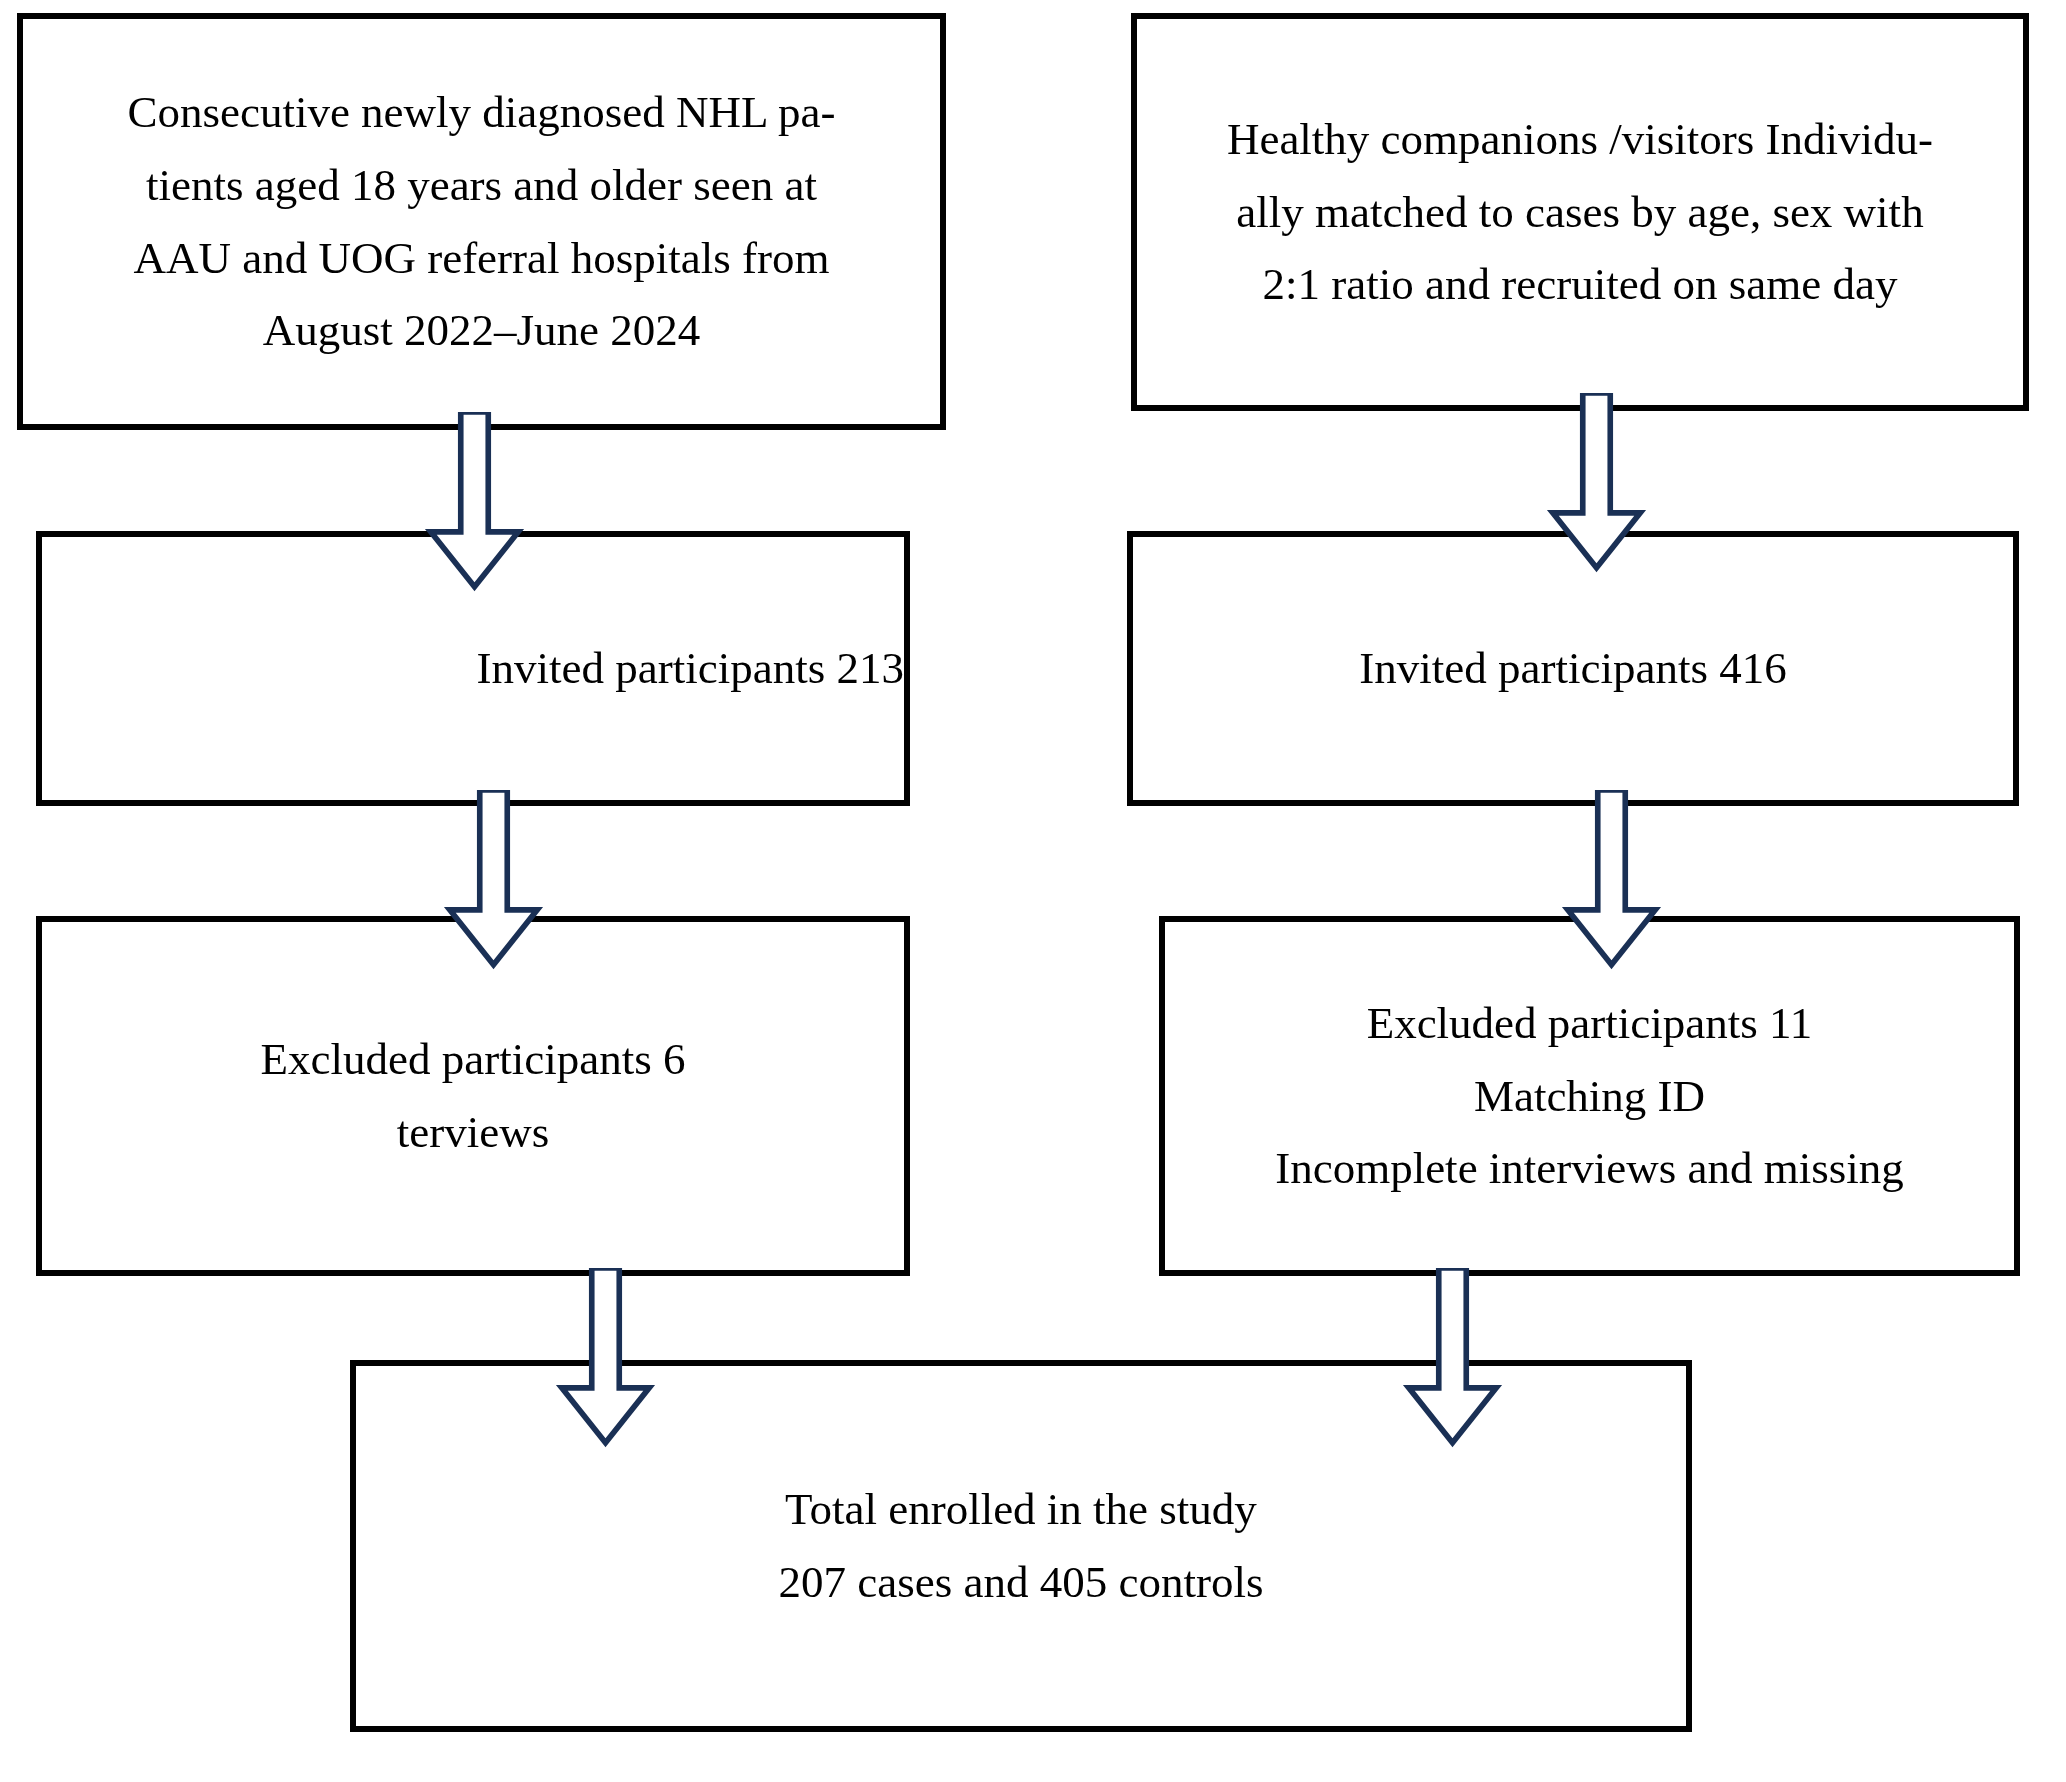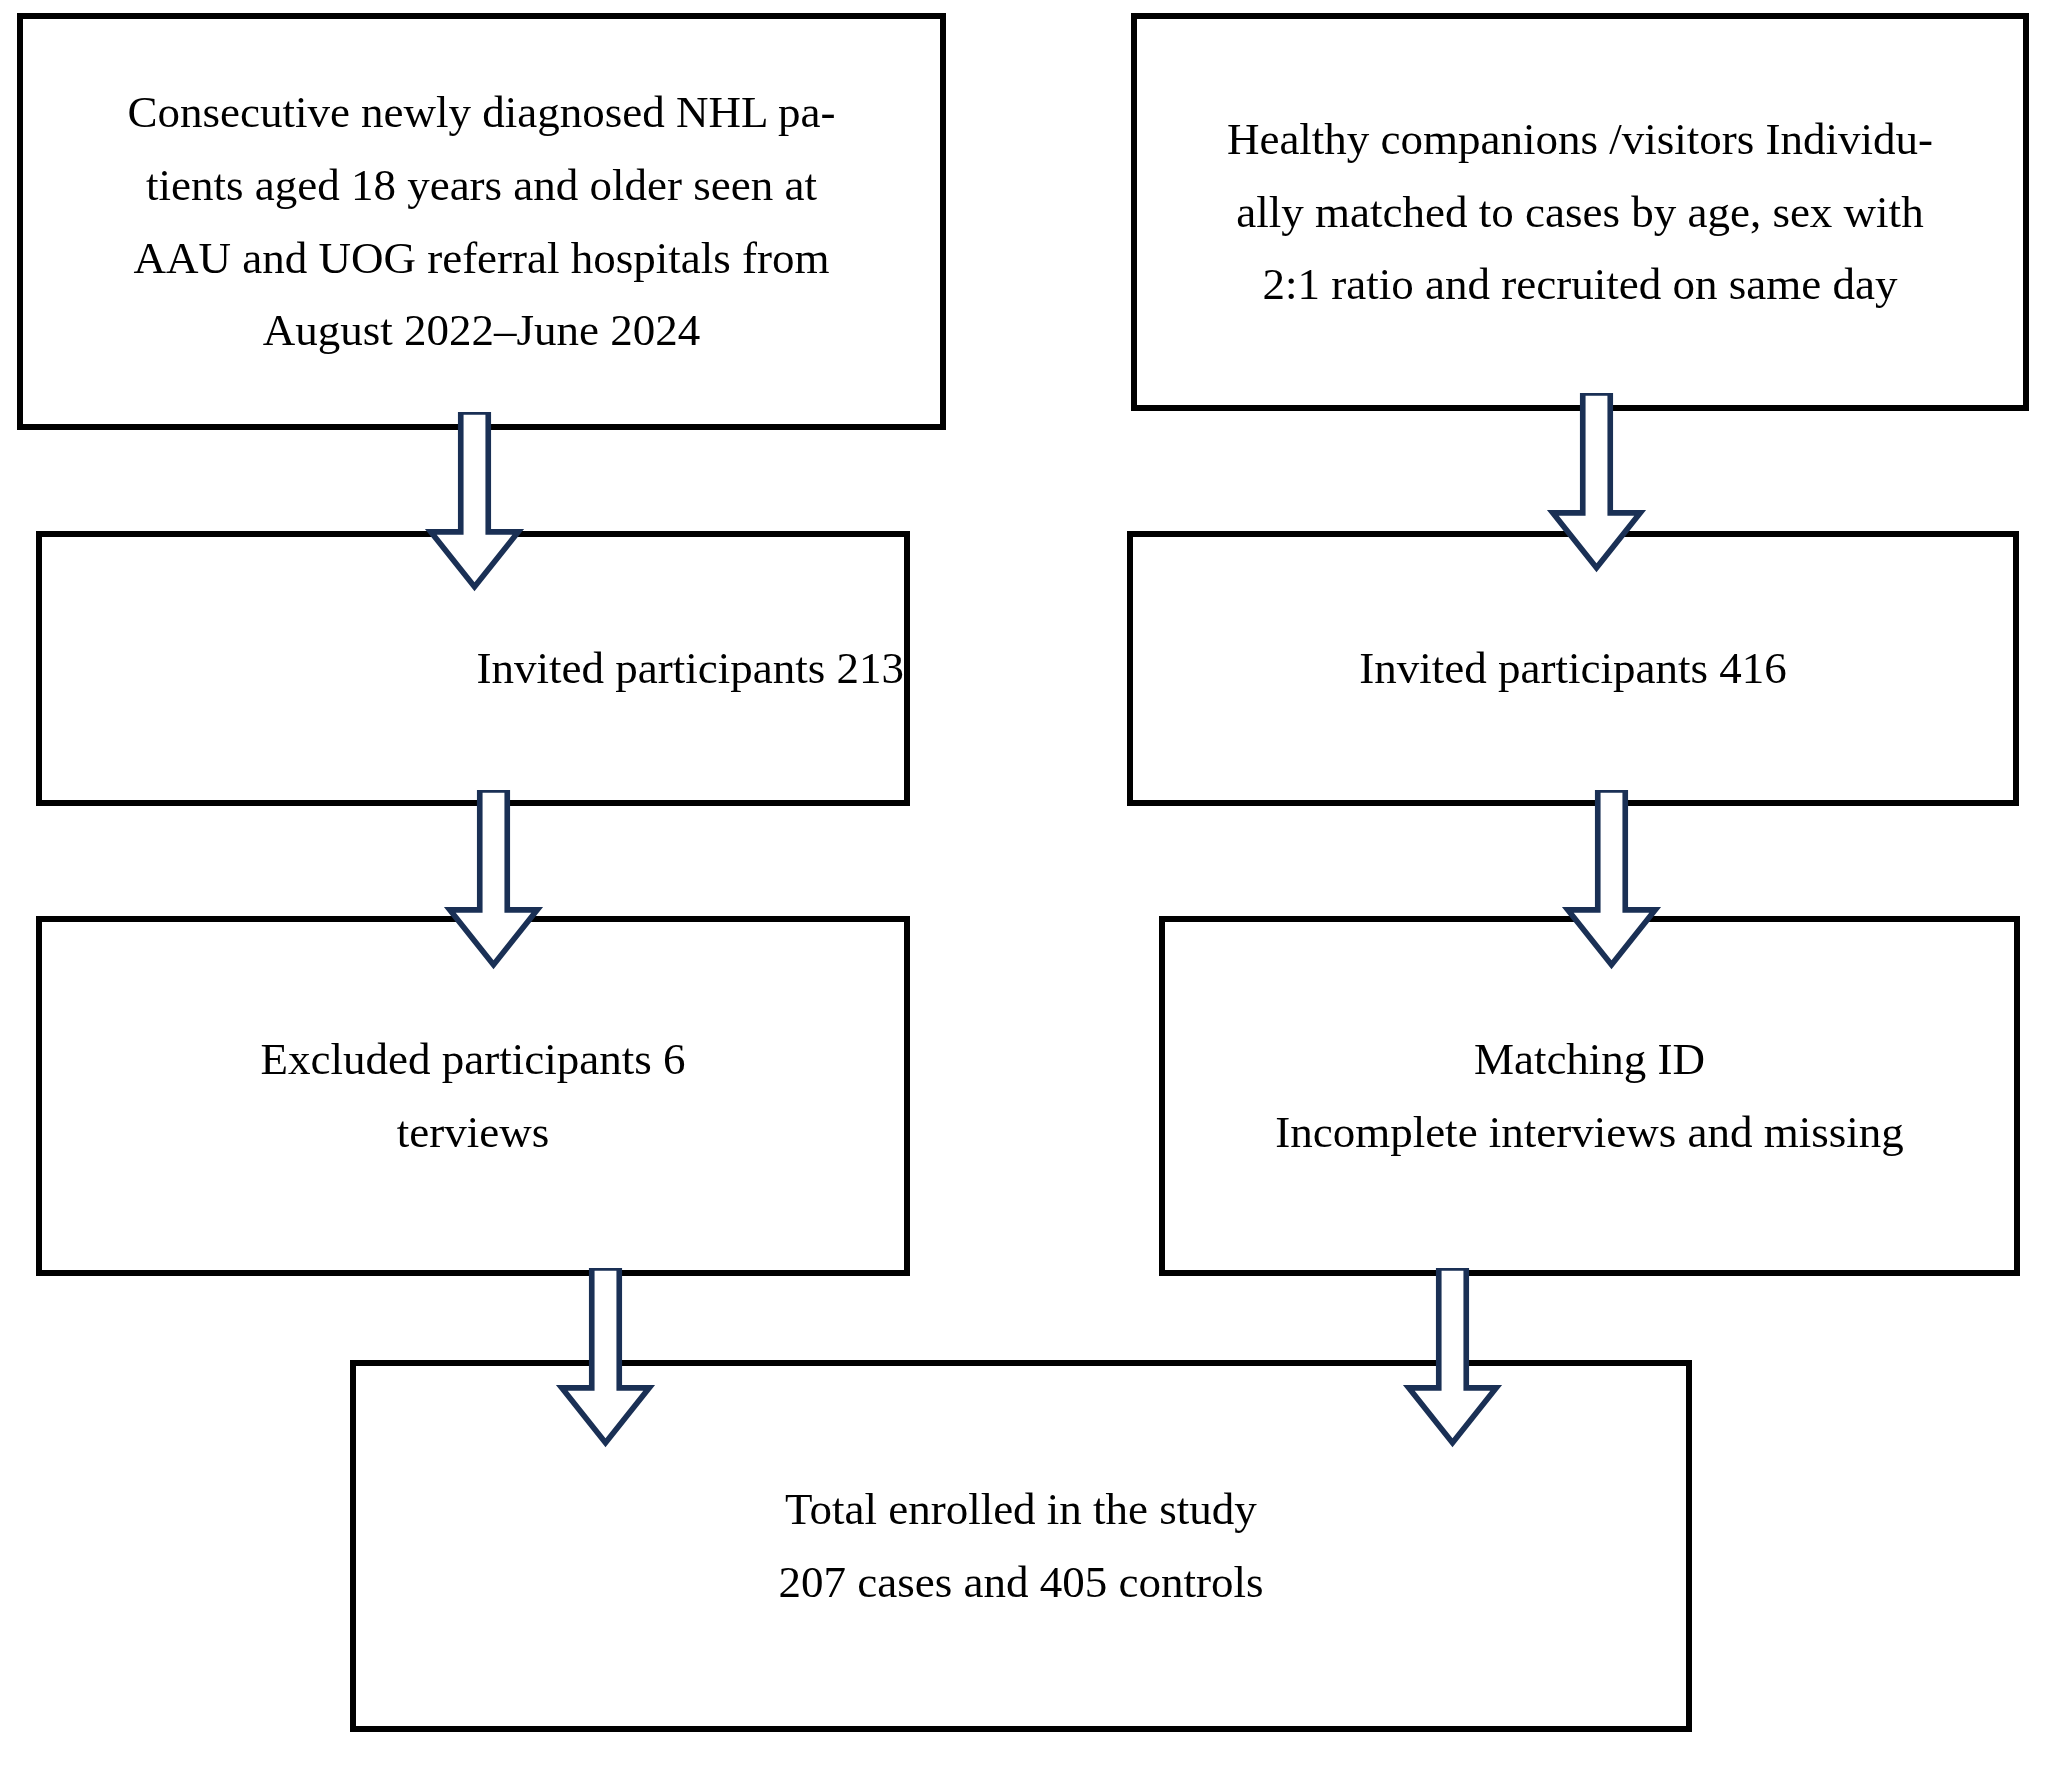--- a/index.html
+++ b/index.html
@@ -86,20 +86,21 @@
   <div class="node" id="node-controls-invited">
     <span class="line">Invited participants 416</span>
   </div>
 
   <div class="node" id="node-cases-excluded">
     <span class="line">Excluded participants 6</span>
     <span class="line">terviews</span>
   </div>
 
   <div class="node" id="node-controls-excluded">
+    <span class="line">Excluded participants 11</span>
     <span class="line">Matching ID</span>
     <span class="line">Incomplete interviews and missing</span>
   </div>
 
   <div class="node" id="node-total">
     <span class="line">Total enrolled in the study</span>
     <span class="line">207 cases and 405 controls</span>
   </div>
 
   <div class="arrow" id="arrow-cases-1">

